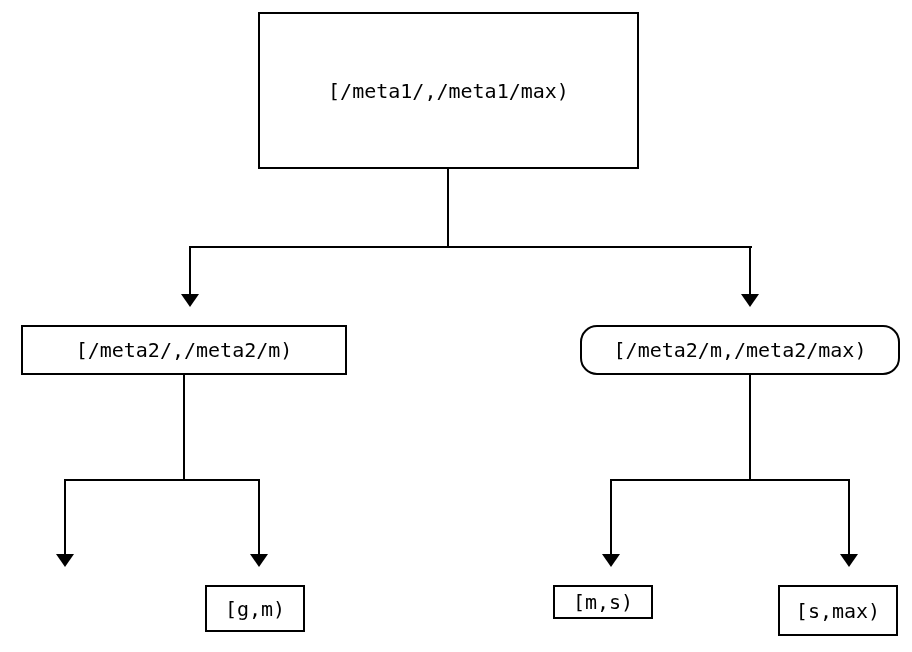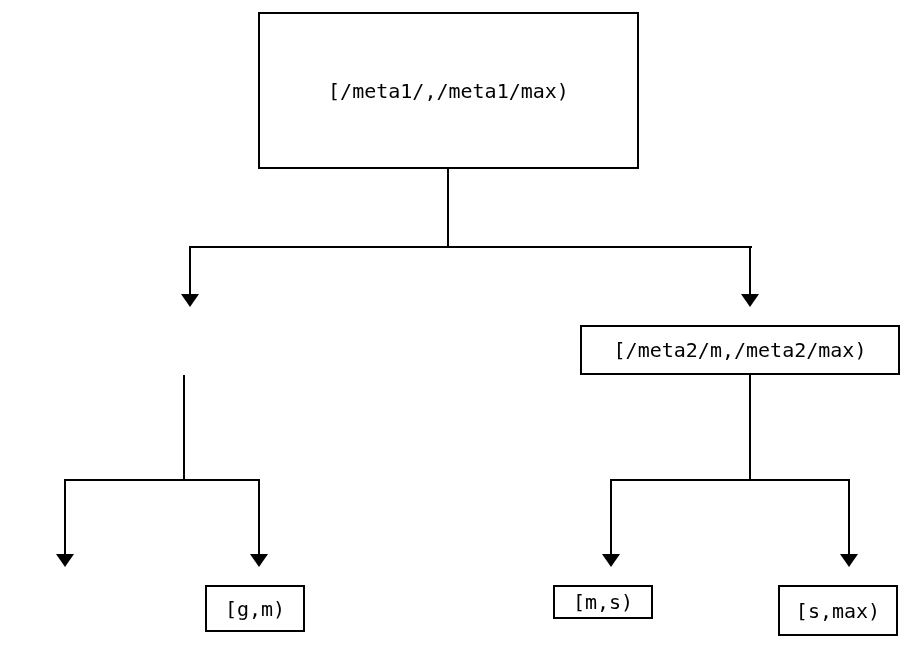--- a/index.html
+++ b/index.html
@@ -30,21 +30,21 @@
     font-family: "DejaVu Sans Mono", "Liberation Mono", monospace;
     font-size: 20px;
     line-height: 1;
     color: #000000;
     white-space: pre;
     letter-spacing: 0px;
   }
   
   #node-root        { left: 258px; top: 12px;  width: 381px; height: 157px; }
   #node-mid-left    { left: 21px;  top: 325px; width: 326px; height: 50px; }
-  #node-mid-right   { left: 580px; top: 325px; width: 320px; height: 50px; }
+  #node-mid-right   { left: 580px; top: 325px; width: 320px; height: 50px; border-radius: 17px; }
   #node-leaf-1      { left: 9px;   top: 585px; width: 99px;  height: 51px; }
   #node-leaf-2      { left: 205px; top: 585px; width: 100px; height: 47px; }
   #node-leaf-3      { left: 553px; top: 585px; width: 100px; height: 34px; }
   #node-leaf-4      { left: 778px; top: 585px; width: 120px; height: 51px; }
 
   
   .conn-v {
     position: absolute;
     width: 2px;
     background: #000000;
@@ -95,20 +95,23 @@
     <span class="node-label">[/meta1/,/meta1/max)</span>
   </div>
 
   <div class="conn-v" id="stem-root"></div>
   <div class="conn-h" id="bar-level2"></div>
   <div class="conn-v" id="drop-left-mid"></div>
   <div class="conn-v" id="drop-right-mid"></div>
   <div class="arrowhead" id="arrow-left-mid"></div>
   <div class="arrowhead" id="arrow-right-mid"></div>
 
+  <div class="node-box" id="node-mid-left">
+    <span class="node-label">[/meta2/,/meta2/m)</span>
+  </div>
 
   <div class="node-box" id="node-mid-right">
     <span class="node-label">[/meta2/m,/meta2/max)</span>
   </div>
 
   <div class="conn-v" id="stem-mid-left"></div>
   <div class="conn-h" id="bar-left-leaves"></div>
   <div class="conn-v" id="drop-leaf-1"></div>
   <div class="conn-v" id="drop-leaf-2"></div>
   <div class="arrowhead" id="arrow-leaf-1"></div>

